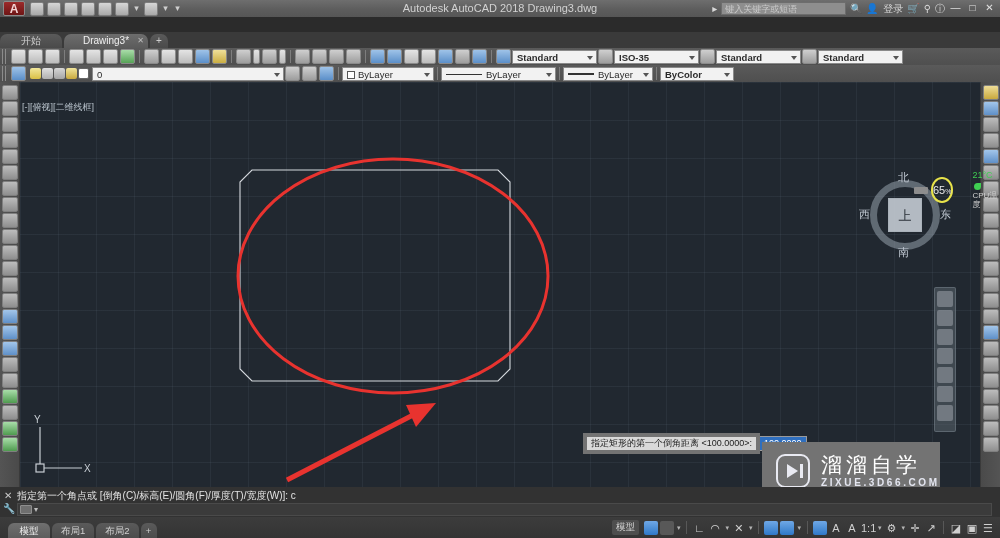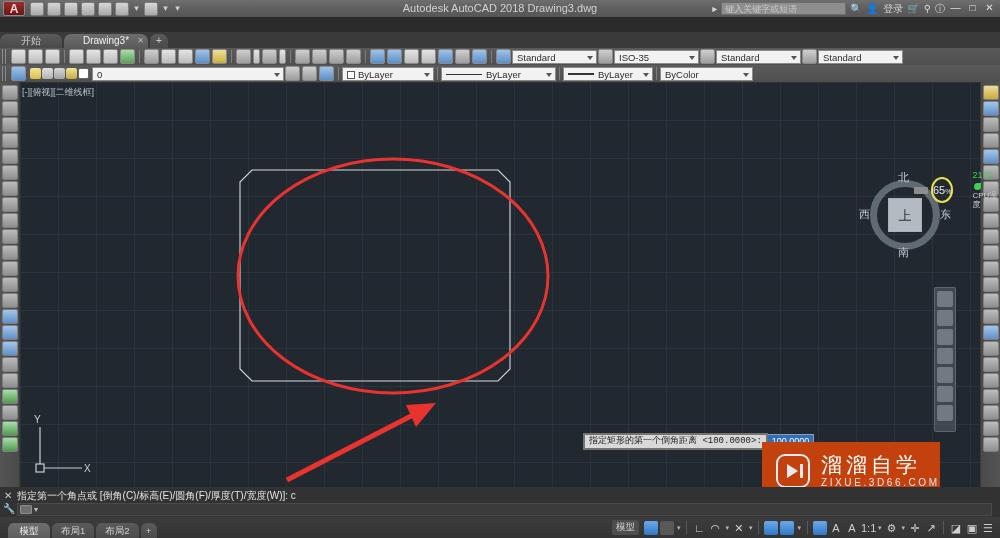--- a/index.html
+++ b/index.html
@@ -36,37 +36,37 @@
   .dtab { height:14px; min-width:62px; margin-right:2px; padding:0 10px; font-size:10px; color:#cfcfcf;
     background:linear-gradient(180deg,#5a5a5a,#4a4a4a); border-top-left-radius:7px; border-top-right-radius:7px;
     line-height:14px; text-align:center; position:relative; }
   .dtab.active { background:linear-gradient(180deg,#6d6d6d,#5b5b5b); color:#f0f0f0; min-width:84px; }
   .dtab .x { position:absolute; right:4px; top:0; font-size:8px; color:#bdbdbd; }
   .dtab.plus { min-width:18px; padding:0; border-radius:7px 7px 0 0; }
 
   
   .tbrow { position:absolute; left:0; width:1000px; height:17px;
     background:linear-gradient(180deg,#5a5a5a,#4f4f4f); display:flex; align-items:center; }
-  .tbrow.r1 { top:48px; }
+  .tbrow.r1 { top:48px;font-weight:bold; }
   .tbrow.r2 { top:65px; }
   .grip { width:6px; height:15px; margin:0 2px;
     background:repeating-linear-gradient(90deg,#8b8b8b 0 1px,transparent 1px 3px); }
   .tbtn { width:15px; height:15px; margin:0 1px; border-radius:2px; position:relative;
     background:linear-gradient(180deg,#e4e4e4,#bcbcbc); border:1px solid #8a8a8a; }
   .tbtn.dk { background:linear-gradient(180deg,#cfcfcf,#9d9d9d); }
   .tbtn.blue { background:linear-gradient(180deg,#9fc3e8,#5b8fc9); }
   .tbtn.grn { background:linear-gradient(180deg,#a9dda9,#56a256); }
   .tbtn.yel { background:linear-gradient(180deg,#efe09a,#cbae42); }
   .tbsep { width:1px; height:13px; background:#7e7e7e; margin:0 3px; }
   .combo { height:14px; background:#f2f2f2; border:1px solid #8a8a8a; color:#2b2b2b;
     font-size:9.5px; line-height:13px; padding:0 12px 0 4px; position:relative; white-space:nowrap; overflow:hidden; }
   .combo:after { content:""; position:absolute; right:3px; top:5px; border-left:3px solid transparent;
     border-right:3px solid transparent; border-top:4px solid #555; }
   .combo.w85 { width:85px; } .combo.w95 { width:95px; } .combo.w150 { width:150px; }
-  .combo.w115 { width:115px; } .combo.w90 { width:90px; } .combo.w75 { width:93px; }
+  .combo.w115 { width:115px; } .combo.w90 { width:90px; } .combo.w75 { width:74px;font-weight:bold; }
   .swatch { display:inline-block; width:8px; height:8px; border:1px solid #555; background:#fff;
     vertical-align:-1px; margin-right:3px; }
   .lt-line { display:inline-block; width:36px; height:0; border-top:1px solid #333; vertical-align:3px; margin-right:4px; }
   .layer-icons { display:flex; align-items:center; gap:1px; margin:0 3px; }
   .li { width:11px; height:11px; border-radius:2px; }
 
   
   .lefttb { position:absolute; left:0; top:82px; width:20px; height:405px;
     background:linear-gradient(90deg,#545454,#4a4a4a); border-right:1px solid #3a3a3a; padding-top:2px; }
   .lefttb .lbtn { width:16px; height:15px; margin:1px auto 0; border-radius:2px;
@@ -84,21 +84,21 @@
   .righttb .lbtn.y { background:linear-gradient(180deg,#efdd97,#c9a93e); }
   .righttb .lbtn.d { background:linear-gradient(180deg,#bcbcbc,#8f8f8f); }
 
   
   .canvas { position:absolute; left:20px; top:82px; width:960px; height:405px;
     background:#212830; overflow:hidden; }
   .grid { position:absolute; inset:0;
     background-image:linear-gradient(rgba(120,140,160,.10) 1px, transparent 1px),
                      linear-gradient(90deg, rgba(120,140,160,.10) 1px, transparent 1px);
     background-size:38px 38px; }
-  .vplabel { position:absolute; left:2px; top:4px; font-size:9px; color:#b9c3cc; letter-spacing:0px; }
+  .vplabel { position:absolute; left:2px; top:19px; font-size:9px; color:#b9c3cc; letter-spacing:0px; }
 
   
   .navbar-panel { position:absolute; right:24px; top:205px; width:22px; height:145px;
     background:rgba(90,98,108,.55); border:1px solid rgba(150,160,170,.35); border-radius:2px; }
   .navbar-panel .nb { width:16px; height:16px; margin:3px auto 0; border-radius:2px;
     background:rgba(210,215,222,.35); }
 
   
   .viewcube { position:absolute; right:32px; top:90px; width:86px; height:86px; }
   .vc-ring { position:absolute; left:8px; top:8px; width:70px; height:70px; border-radius:50%;
@@ -118,37 +118,37 @@
   .cpu-circle small { font-size:7px; }
   .cpu-txt { margin-left:19px; line-height:1.15; }
   .cpu-temp { color:#3fcf52; font-size:9px; }
   .cpu-lbl { color:#cfcfcf; font-size:8px; }
   .leaf { display:inline-block; width:7px; height:7px; border-radius:50% 0 50% 50%;
     background:#3fcf52; vertical-align:-1px; margin-left:2px; }
 
   
   .dyn { position:absolute; left:563px; top:351px; display:flex; align-items:center; }
   .dyn-label { background:#d9d9d9; color:#1b1b1b; font-size:9px; padding:1px 4px;
-    border:2px solid #737373; line-height:11px; white-space:nowrap;font-family:Liberation Mono, monospace; }
+    border:4px solid #737373; line-height:11px; white-space:nowrap; }
   .dyn-input { background:#2f6fbf; color:#ffffff; font-size:9px; padding:1px 4px;
     border:1px solid #9a9a9a; border-left:none; line-height:11px; white-space:nowrap; }
 
   
   .anno { position:absolute; left:0; top:0; width:960px; height:405px; pointer-events:none; }
 
   
   .watermark { position:absolute; left:762px; top:442px; width:178px; height:58px;
-    background:#c2410c; display:flex; align-items:center; padding-left:14px; }
+    background:#737373; display:flex; align-items:center; padding-left:14px; }
   .wm-logo { width:34px; height:34px; border:2.5px solid #e9eaf2; border-radius:9px;
     position:relative; margin-right:11px; }
   .wm-logo:before { content:""; position:absolute; left:9px; top:8px;
     border-left:11px solid #e9eaf2; border-top:7px solid transparent; border-bottom:7px solid transparent; }
   .wm-logo:after { content:""; position:absolute; left:22px; top:8px; width:2.5px; height:14px; background:#e9eaf2; }
   .wm-text .wm-cn { color:#ffffff; font-size:21px; letter-spacing:4px; line-height:23px; }
-  .wm-text .wm-en { color:#e3e5ef; font-size:10px; letter-spacing:2.6px; line-height:13px; }
+  .wm-text .wm-en { color:#e3e5ef; font-size:10px; letter-spacing:2.6px; line-height:13px;font-weight:bold; }
 
   
   .cmdarea { position:absolute; left:0; top:487px; width:1000px; height:30px; background:#323232; }
   .cmd-close { position:absolute; left:4px; top:3px; color:#c9c9c9; font-size:10px; }
   .cmd-wrench { position:absolute; left:3px; top:16px; color:#c9c9c9; font-size:10px; }
   .cmd-line1 { position:absolute; left:17px; top:2px; font-size:10px; color:#e3e3e3; white-space:nowrap; }
   .cmd-line2 { position:absolute; left:17px; top:16px; width:975px; height:13px;
     background:#3b3b3b; border:1px solid #4a4a4a; display:flex; align-items:center; }
   .cmd-prompt-icon { width:12px; height:9px; margin:0 2px; background:#6f6f6f; border:1px solid #8e8e8e; border-radius:1px; }
   .cmd-caret { color:#bdbdbd; font-size:8px; margin-right:4px; }

